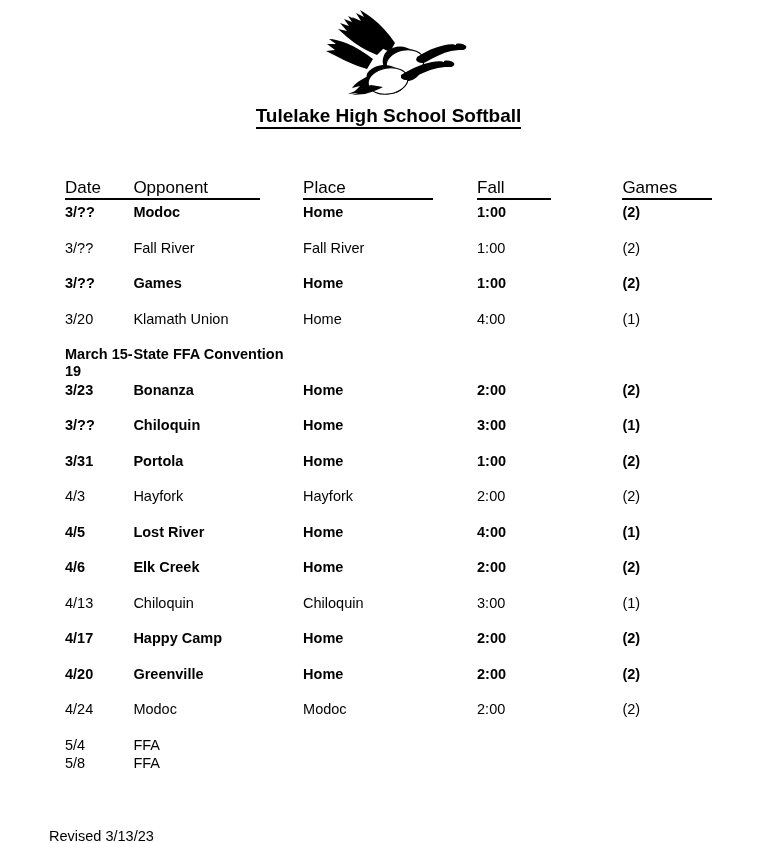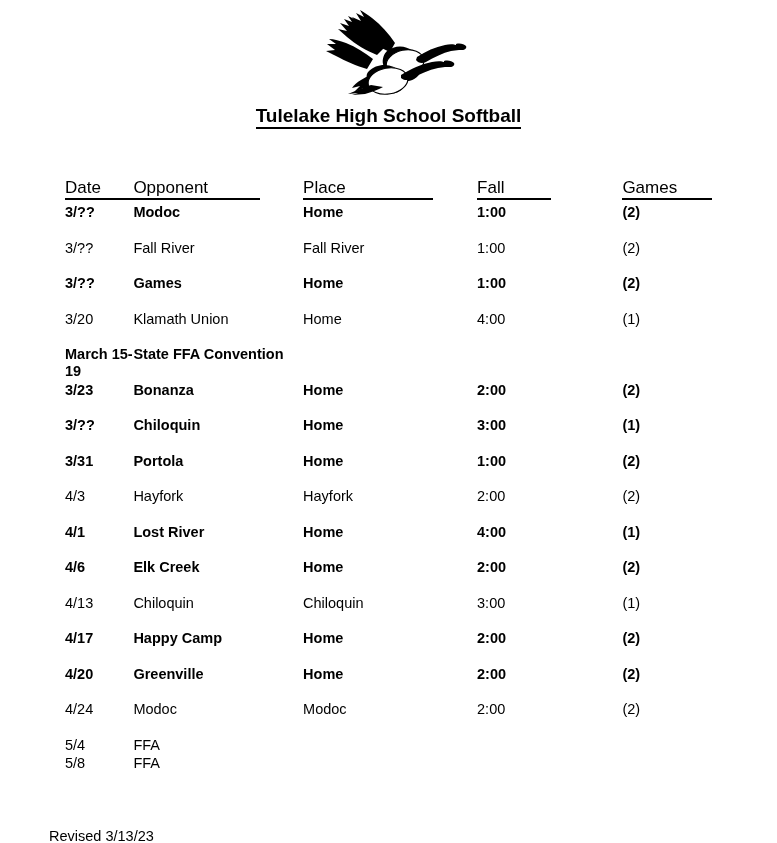--- a/index.html
+++ b/index.html
@@ -269,21 +269,21 @@
           <td class="d-games">(2)</td>
         </tr>
         <tr>
           <td class="d-date">4/3</td>
           <td class="d-opp">Hayfork</td>
           <td class="d-place">Hayfork</td>
           <td class="d-time">2:00</td>
           <td class="d-games">(2)</td>
         </tr>
         <tr class="bold">
-          <td class="d-date">4/1</td>
+          <td class="d-date">4/5</td>
           <td class="d-opp">Lost River</td>
           <td class="d-place">Home</td>
           <td class="d-time">4:00</td>
           <td class="d-games">(1)</td>
         </tr>
         <tr class="bold">
           <td class="d-date">4/6</td>
           <td class="d-opp">Elk Creek</td>
           <td class="d-place">Home</td>
           <td class="d-time">2:00</td>

